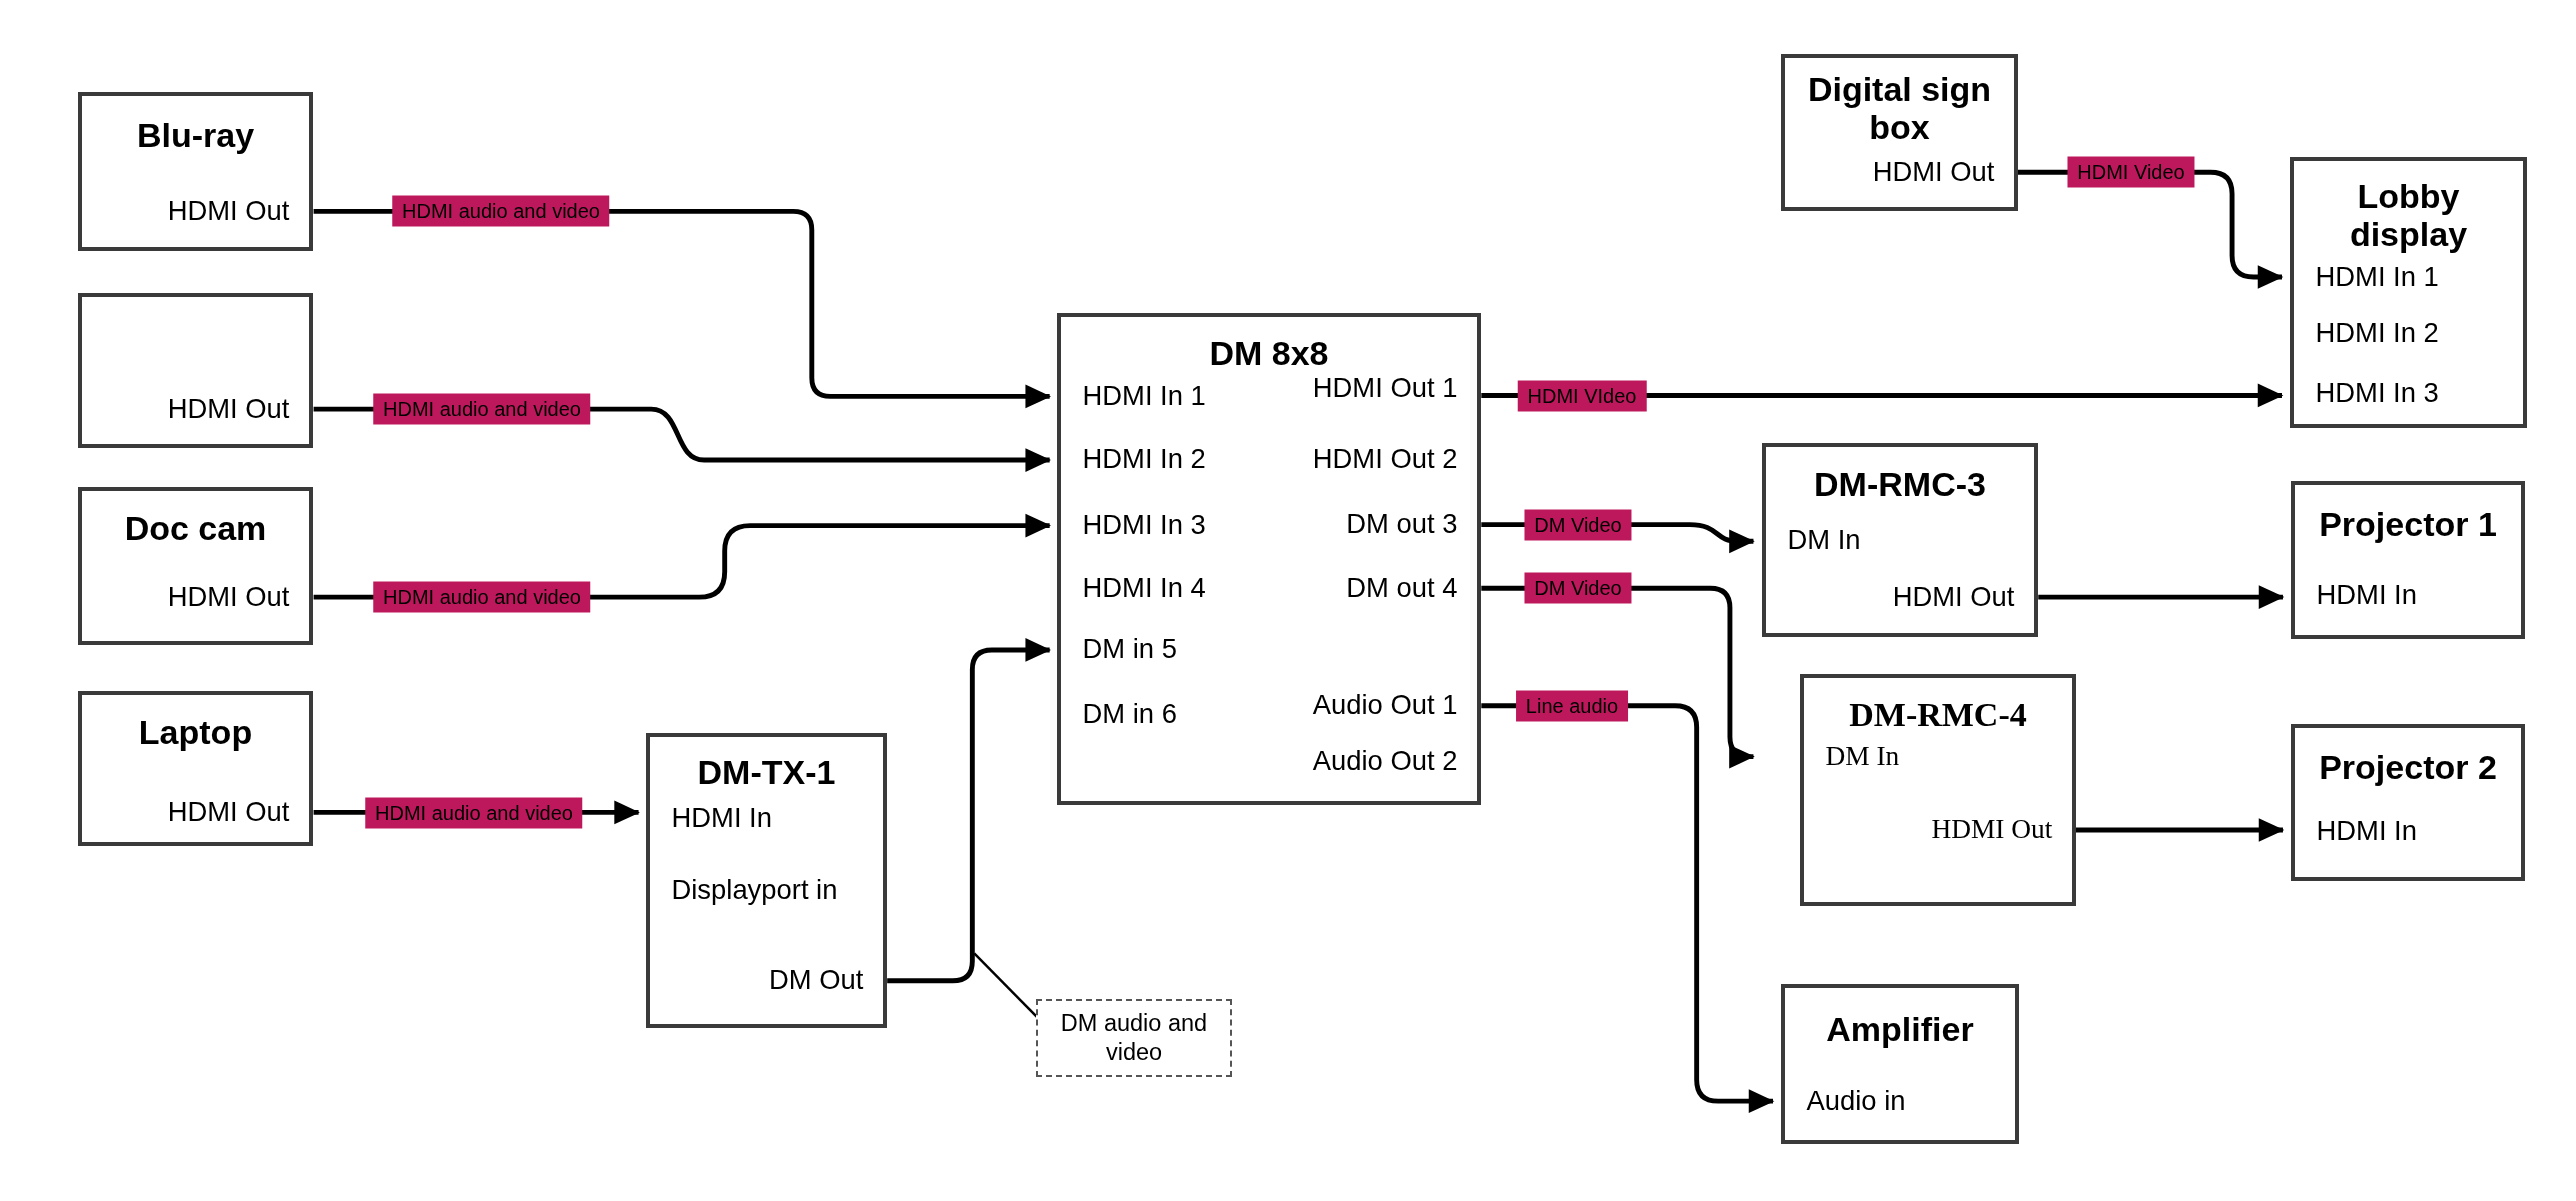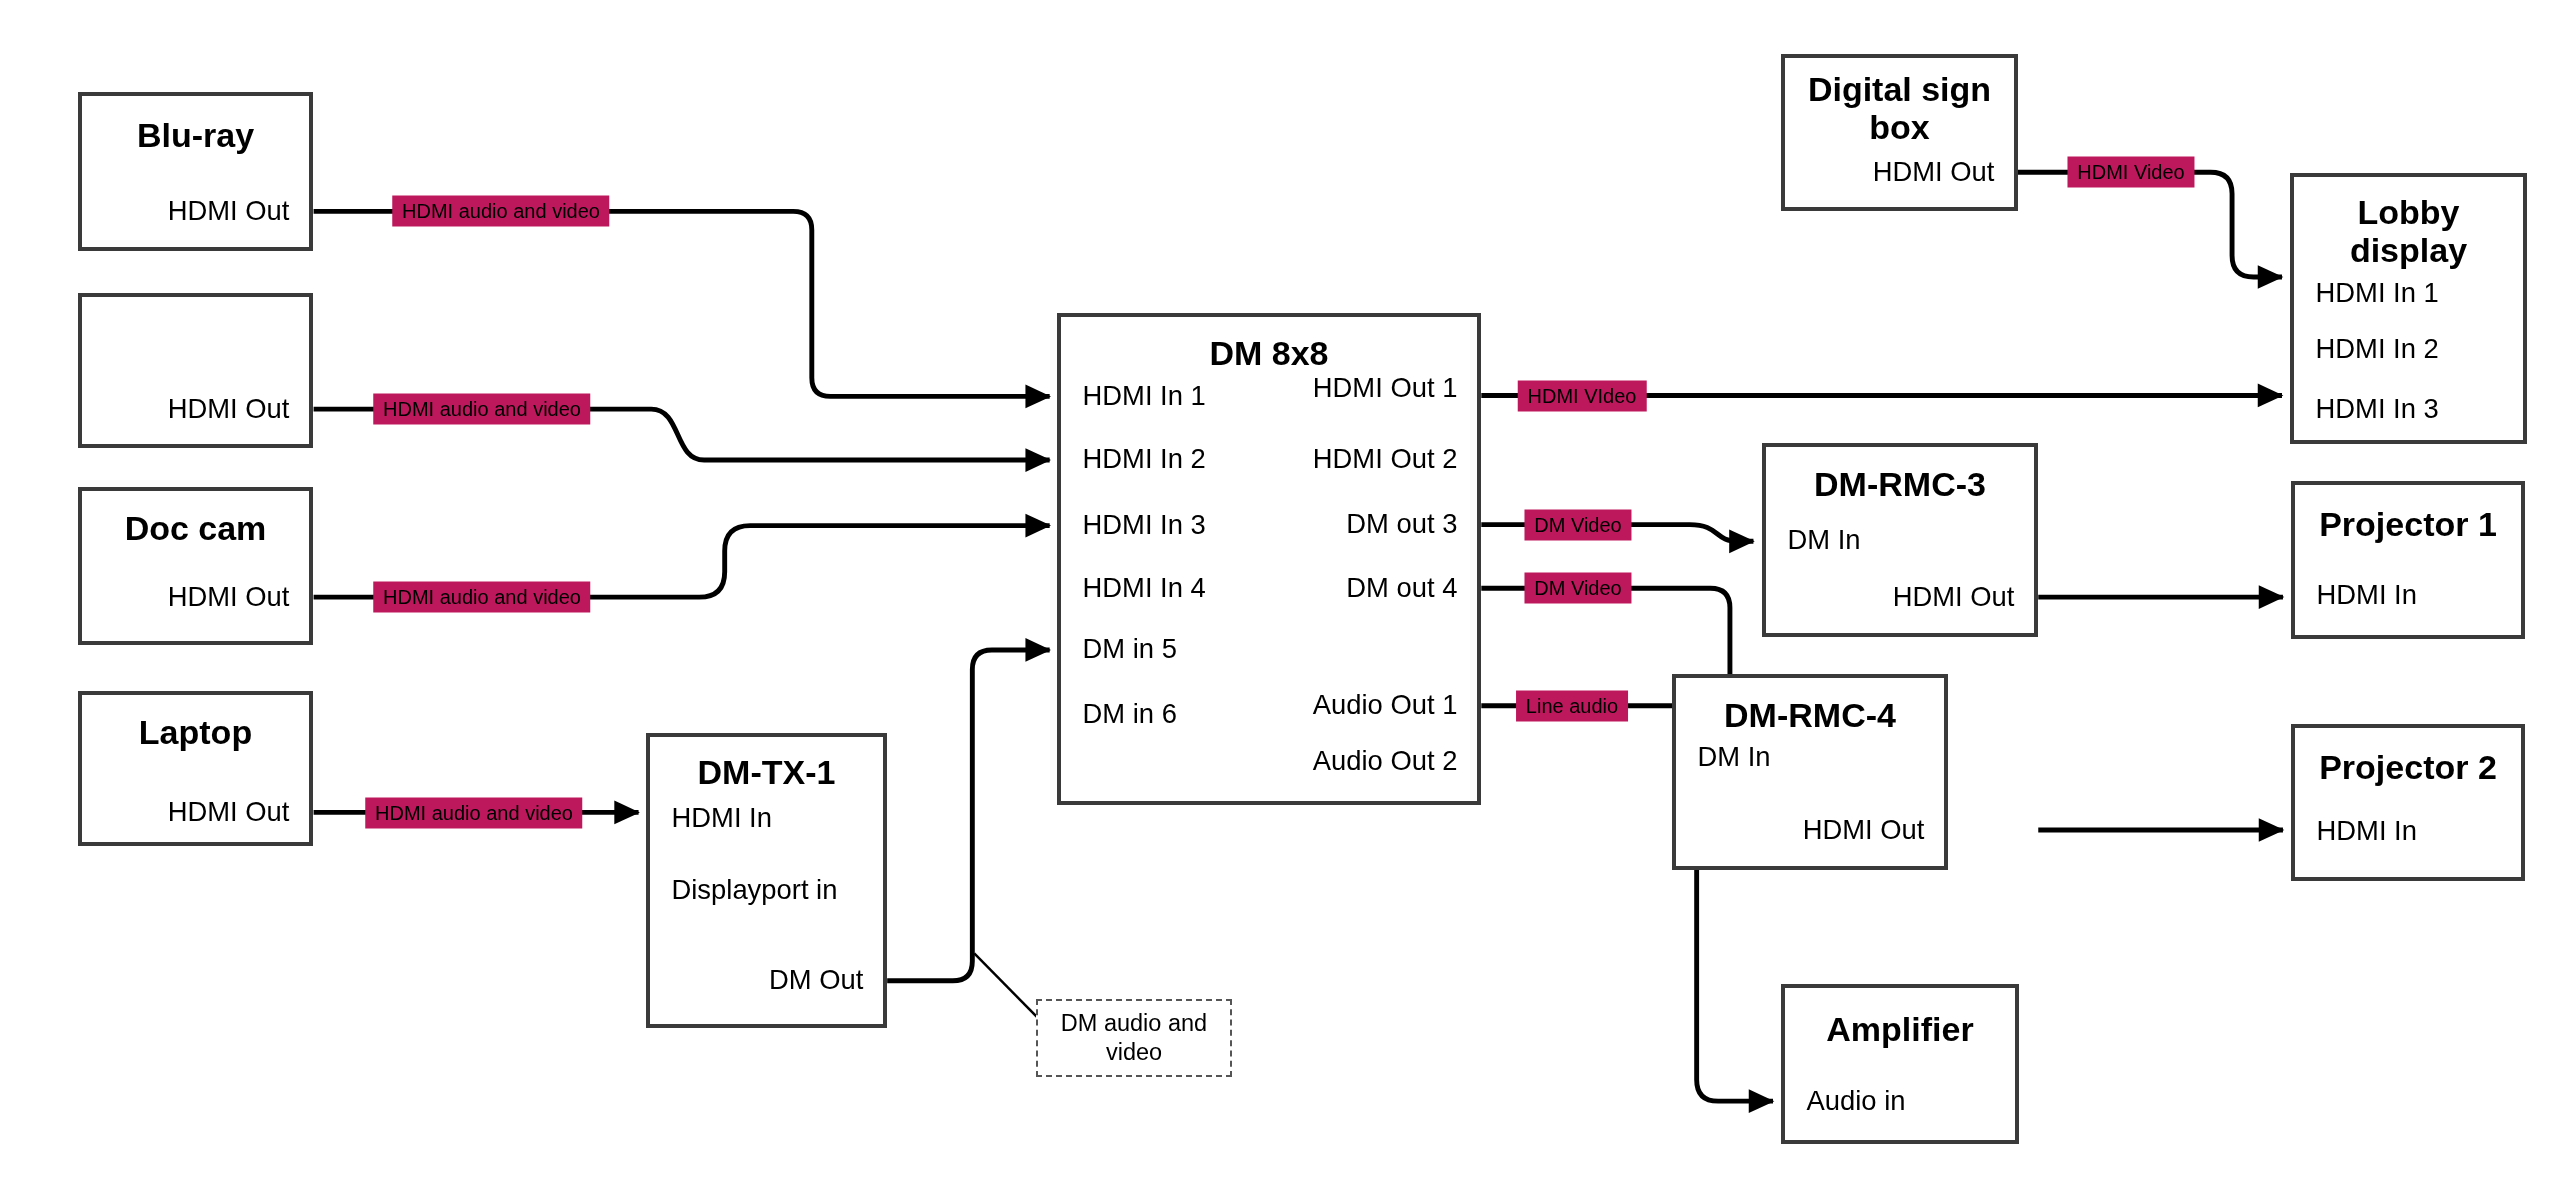--- a/index.html
+++ b/index.html
@@ -133,39 +133,39 @@
     <div class="port pr" style="top:254px;">DM out 4</div>
     <div class="port pr" style="top:371px;">Audio Out 1</div>
     <div class="port pr" style="top:427px;">Audio Out 2</div>
   </div>
 
   <div class="node" style="left:1781px; top:54px; width:237px; height:157px;">
     <div class="title" style="top:11.7px;">Digital sign box</div>
     <div class="port pr" style="top:97px;">HDMI Out</div>
   </div>
 
-  <div class="node" style="left:2290px; top:173px; width:237px; height:271px;">
+  <div class="node" style="left:2290px; top:157px; width:237px; height:271px;">
     <div class="title" style="top:15.7px;">Lobby display</div>
     <div class="port pl" style="top:99px;">HDMI In 1</div>
     <div class="port pl" style="top:155px;">HDMI In 2</div>
     <div class="port pl" style="top:215px;">HDMI In 3</div>
   </div>
 
   <div class="node" style="left:1762px; top:443px; width:276px; height:194px;">
     <div class="title" style="top:17.6px;">DM-RMC-3</div>
     <div class="port pl" style="top:76px;">DM In</div>
     <div class="port pr" style="top:133px;">HDMI Out</div>
   </div>
 
   <div class="node" style="left:2291px; top:481px; width:234px; height:158px;">
     <div class="title" style="top:19.6px;">Projector 1</div>
     <div class="port pl" style="top:93px;">HDMI In</div>
   </div>
 
-  <div class="node" style="left:1672px; top:674px; width:276px; height:196px;">
+  <div class="node" style="left:1800px; top:674px; width:276px; height:232px;font-family:Liberation Serif, serif;">
     <div class="title" style="top:17.6px;">DM-RMC-4</div>
     <div class="port pl" style="top:62px;">DM In</div>
     <div class="port pr" style="top:135px;">HDMI Out</div>
   </div>
 
   <div class="node" style="left:2291px; top:724px; width:234px; height:157px;">
     <div class="title" style="top:19.6px;">Projector 2</div>
     <div class="port pl" style="top:86px;">HDMI In</div>
   </div>
 

